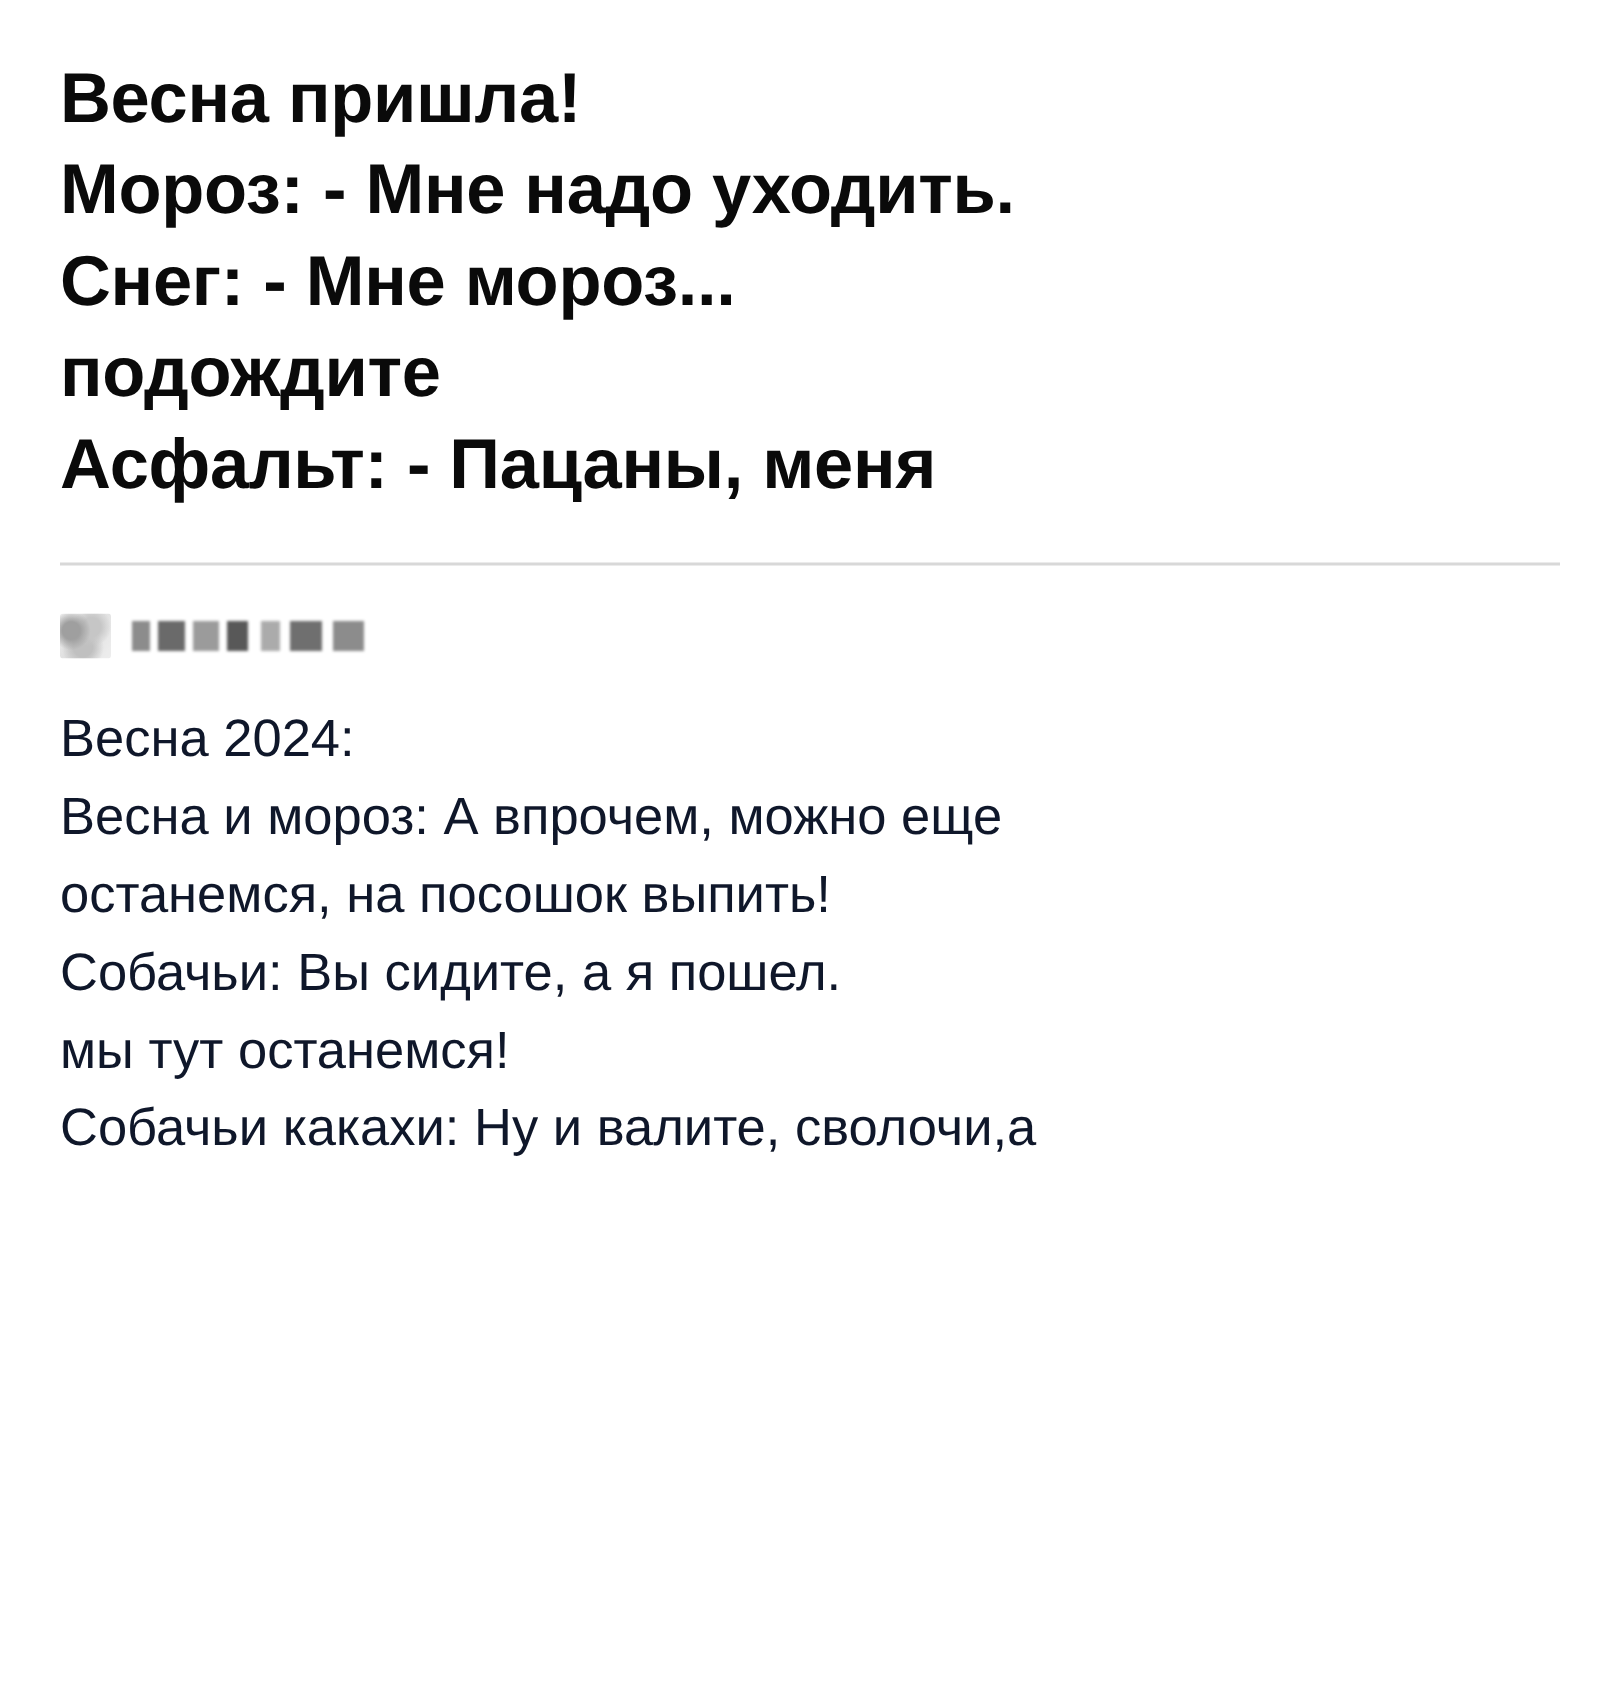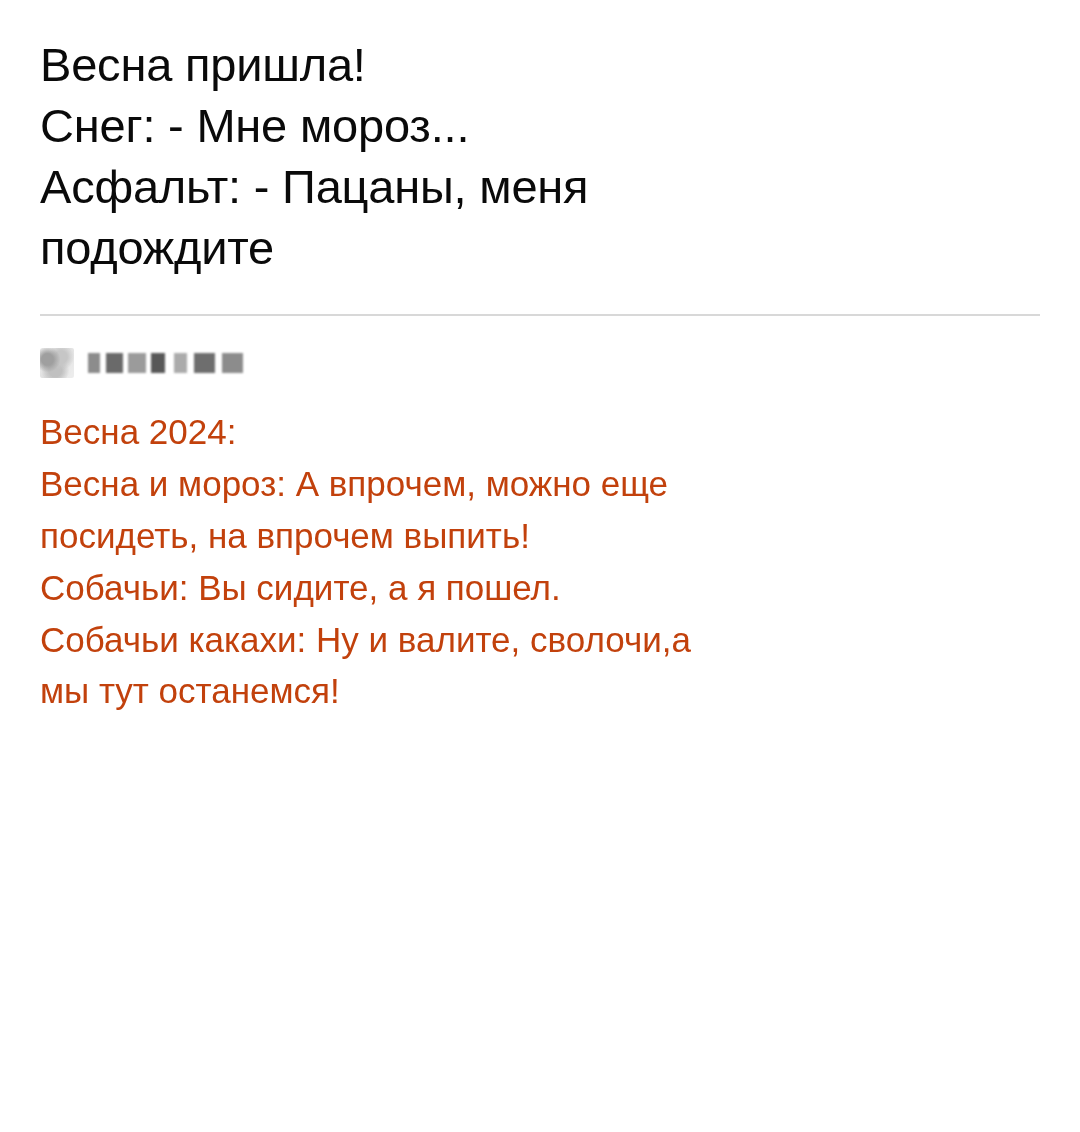--- a/index.html
+++ b/index.html
@@ -20,21 +20,21 @@
     box-sizing: border-box;
     padding: 34px 40px 20px 40px;
     background: #ffffff;
     position: relative;
   }
 
   
   .headline {
     font-size: 47px;
     line-height: 1.30;
-    font-weight: 400;
+    font-weight: 700;
     letter-spacing: -0.2px;
     color: #0a0a0a;
     max-width: 960px;
   }
   .headline .line {
     display: block;
     white-space: pre-wrap;
   }
 
   
@@ -88,50 +88,51 @@
         rgba(255,255,255,0) 88% 100%);
     filter: blur(1.1px);
   }
 
   
   .comment {
     margin-top: 26px;
     font-size: 35px;
     line-height: 1.48;
     font-weight: 400;
-    color: #c2410c;
+    color: #0f172a;
     max-width: 1010px;
   }
   .comment .line {
     display: block;
     white-space: pre-wrap;
   }
   .comment .line + .line { margin-top: 0; }
 </style>
 </head>
 <body>
 
 <div class="page">
 
   <div class="headline">
     <span class="line">Весна пришла!</span>
+    <span class="line">Мороз: - Мне надо уходить.</span>
     <span class="line">Снег: - Мне мороз...</span>
+    <span class="line">подождите</span>
     <span class="line">Асфальт: - Пацаны, меня</span>
-    <span class="line">подождите</span>
   </div>
 
   <hr class="divider">
 
   <div class="author-row">
     <span class="avatar-blur"></span>
     <span class="name-blur"></span>
   </div>
 
   <div class="comment">
     <span class="line">Весна 2024:</span>
     <span class="line">Весна и мороз: А впрочем, можно еще</span>
-    <span class="line">посидеть, на впрочем выпить!</span>
+    <span class="line">останемся, на посошок выпить!</span>
     <span class="line">Собачьи: Вы сидите, а я пошел.</span>
+    <span class="line">мы тут останемся!</span>
     <span class="line">Собачьи какахи: Ну и валите, сволочи,а</span>
-    <span class="line">мы тут останемся!</span>
   </div>
 
 </div>
 
 </body></html>

